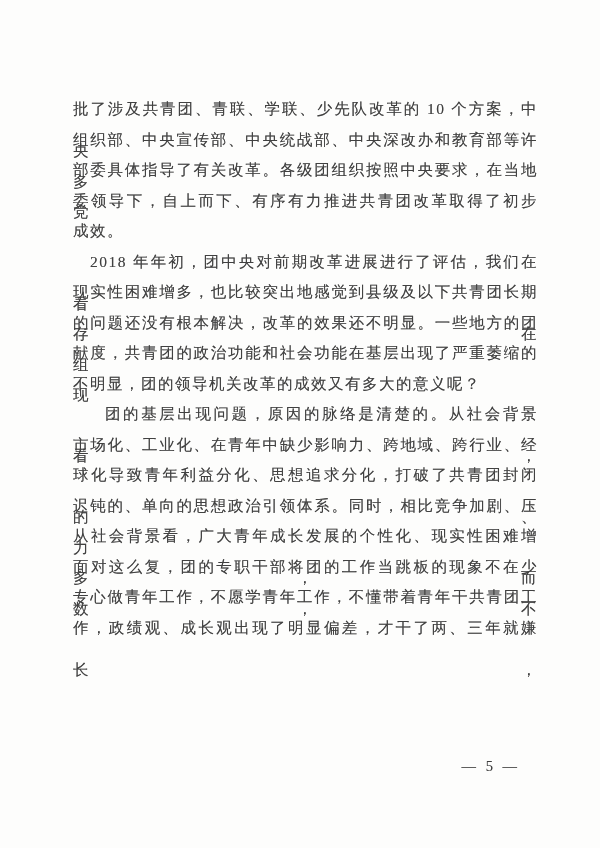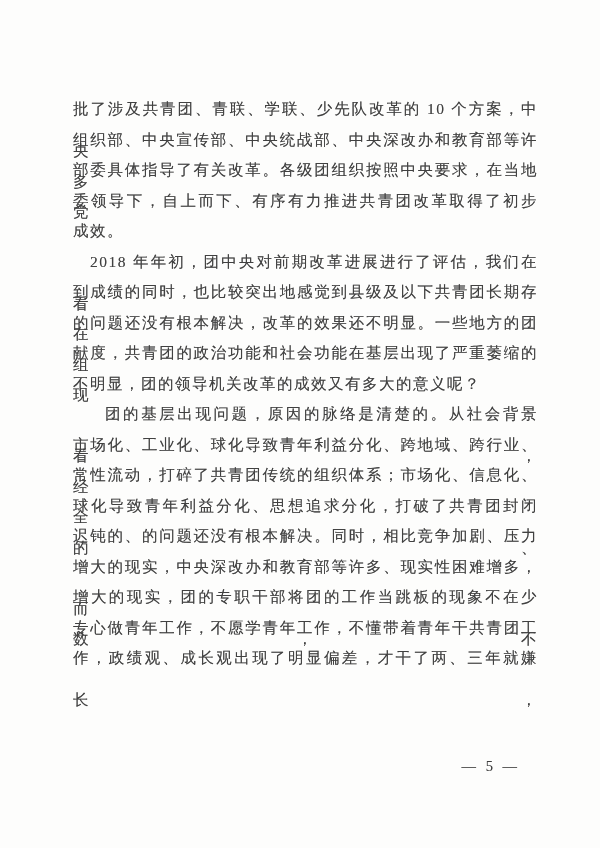--- a/index.html
+++ b/index.html
@@ -57,29 +57,28 @@
 <body>
 
 <div class="page">
   <div class="text-block">
     <div class="line full">批了涉及共青团、青联、学联、少先队改革的 10 个方案，中央</div>
     <div class="line full">组织部、中央宣传部、中央统战部、中央深改办和教育部等许多</div>
     <div class="line full">部委具体指导了有关改革。各级团组织按照中央要求，在当地党</div>
     <div class="line full">委领导下，自上而下、有序有力推进共青团改革取得了初步</div>
     <div class="line end">成效。</div>
     <div class="line full indent-num">2018 年年初，团中央对前期改革进展进行了评估，我们在看</div>
-    <div class="line full">到成绩的同时，也比较突出地感觉到县级及以下共青团长期存在</div>
+    <div class="line full">现实性困难增多，也比较突出地感觉到县级及以下共青团长期存在</div>
     <div class="line full">的问题还没有根本解决，改革的效果还不明显。一些地方的团组</div>
     <div class="line full">献度，共青团的政治功能和社会功能在基层出现了严重萎缩的现</div>
     <div class="line end">不明显，团的领导机关改革的成效又有多大的意义呢？</div>
     <div class="line full indent">团的基层出现问题，原因的脉络是清楚的。从社会背景看，</div>
-    <div class="line full">市场化、工业化、球化导致青年利益分化、跨地域、跨行业、经</div>
-    <div class="line full">常性流动，打碎了共青团传统的组织体系；市场化、信息化、全</div>
+    <div class="line full">市场化、工业化、在青年中缺少影响力、跨地域、跨行业、经</div>
     <div class="line full">球化导致青年利益分化、思想追求分化，打破了共青团封闭的、</div>
-    <div class="line full">迟钝的、的问题还没有根本解决。同时，相比竞争加剧、压力</div>
-    <div class="line full">增大的现实，中央深改办和教育部等许多、现实性困难增多，而</div>
-    <div class="line full">增大的现实，团的专职干部将团的工作当跳板的现象不在少数，不</div>
+    <div class="line full">迟钝的、单向的思想政治引领体系。同时，相比竞争加剧、压力</div>
+    <div class="line full">从社会背景看，广大青年成长发展的个性化、现实性困难增多，而</div>
+    <div class="line full">面对这么复，团的专职干部将团的工作当跳板的现象不在少数，不</div>
     <div class="line full">专心做青年工作，不愿学青年工作，不懂带着青年干共青团工</div>
     <div class="line full">作，政绩观、成长观出现了明显偏差，才干了两、三年就嫌长，</div>
   </div>
 
   <div class="page-number">— 5 —</div>
 </div>
 
 </body></html>

